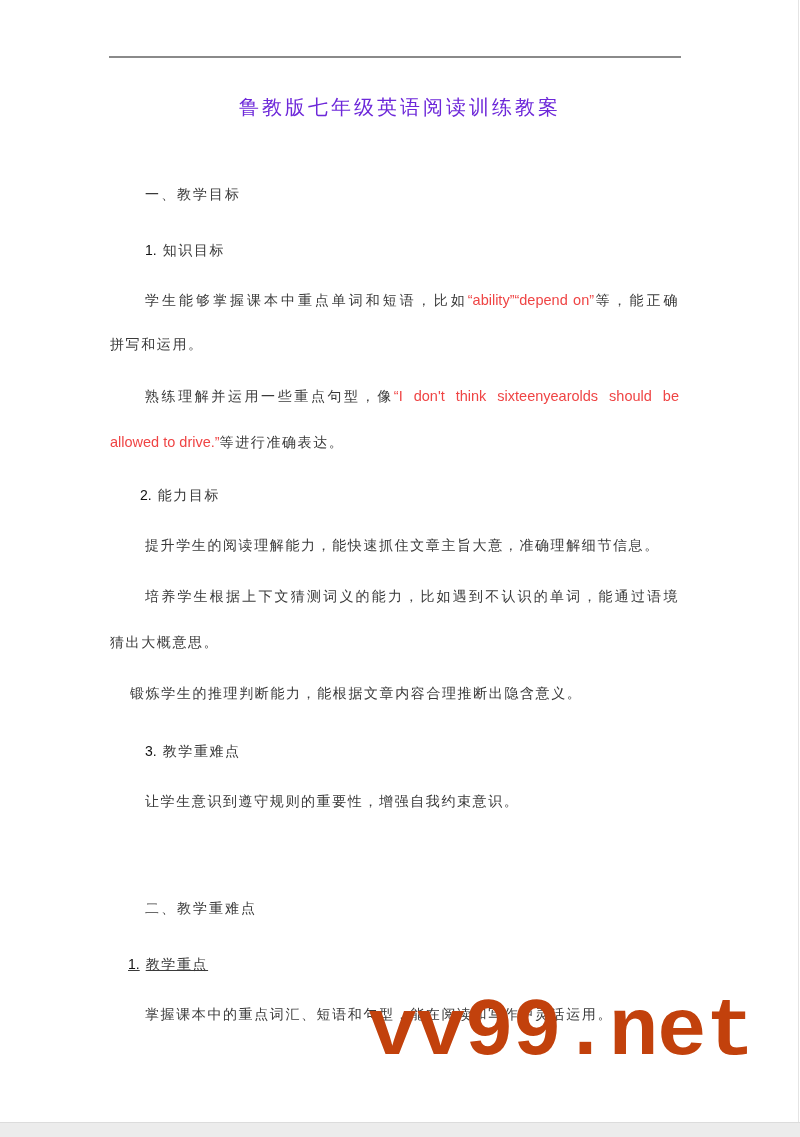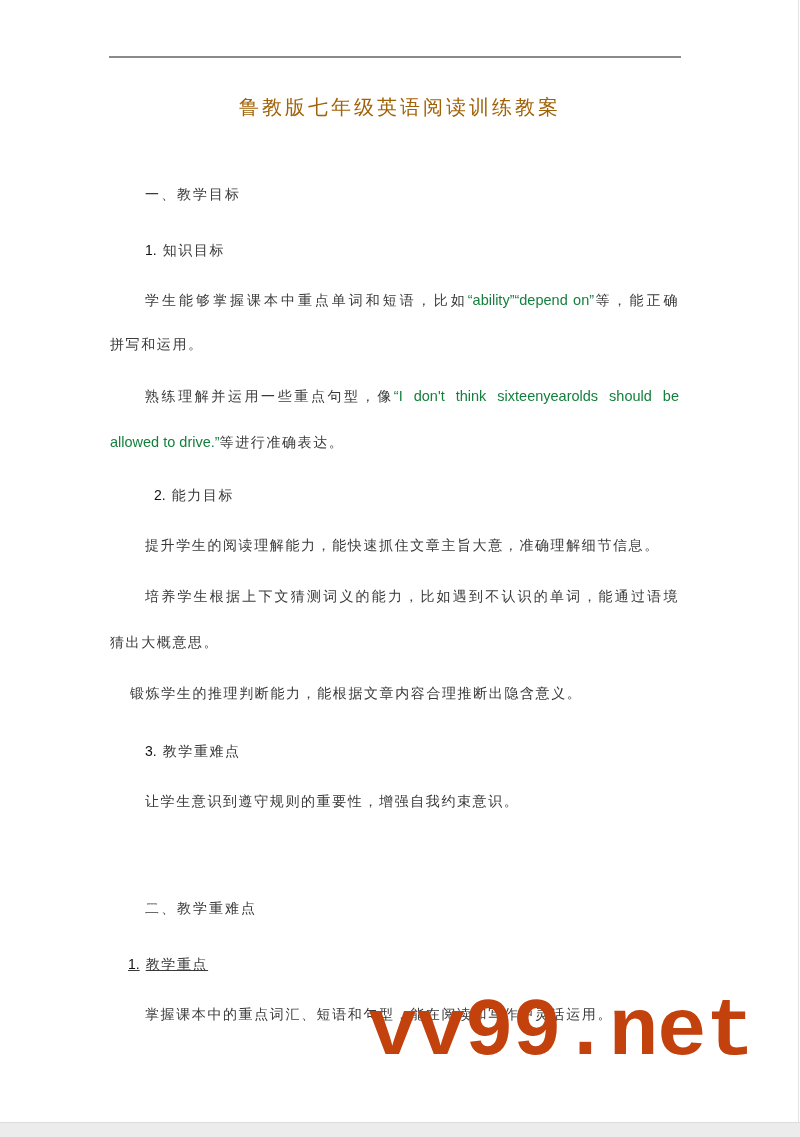--- a/index.html
+++ b/index.html
@@ -16,28 +16,28 @@
   .bottom-band {
     position:absolute; left:0; top:1122px; width:800px; height:15px;
     background:#ececec; border-top:1px solid #dcdcdc;
   }
   .header-rule {
     position:absolute; left:109px; top:56px; width:572px; height:2px;
     background:#8a8a8a;
   }
   .title {
     position:absolute; left:0; width:800px; top:94px; text-align:center;
-    font-size:20px; letter-spacing:3px; color:#a16207;
+    font-size:20px; letter-spacing:3px; color:#6d28d9;
   }
   .line {
     position:absolute; font-size:14px; letter-spacing:1.6px; color:#3a3a3a;
     white-space:nowrap;
     margin-top:16px;
   }
-  .line .en { font-family:"Liberation Sans", sans-serif; letter-spacing:0; color:#15803d; font-size:14.5px; }
+  .line .en { font-family:"Liberation Sans", sans-serif; letter-spacing:0; color:#ef4444; font-size:14.5px; }
   .heading { letter-spacing:2px; }
   .num { font-family:"Liberation Sans", sans-serif; color:#111; letter-spacing:0; margin-right:6px; }
   .justify { text-align:justify; text-align-last:justify; width:534px; }
   .watermark {
     position:absolute; left:368px; top:986px;
     font-family:Liberation Mono, monospace; font-weight:bold;
     font-size:82px; color:#c2410c; letter-spacing:-1px;
   }
 </style>
 </head>
@@ -59,21 +59,21 @@
   </div>
   <div class="line" style="left:110px; top:320px;">拼写和运用。</div>
 
   <div class="line justify" style="left:145px; top:372px;">
     <span>熟练理解并运用一些重点句型，像</span><span class="en" style="word-spacing:6px;">“I don't think sixteenyearolds should be</span>
   </div>
   <div class="line" style="left:110px; top:418px;">
     <span class="en">allowed to drive.”</span><span>等进行准确表达。</span>
   </div>
 
-  <div class="line" style="left:154px; top:471px;">
+  <div class="line" style="left:140px; top:471px;">
     <span class="num">2.</span><span>能力目标</span>
   </div>
 
   <div class="line justify" style="left:145px; top:572px;">培养学生根据上下文猜测词义的能力，比如遇到不认识的单词，能通过语境</div>
 
   <div class="line" style="left:145px; top:521px;">提升学生的阅读理解能力，能快速抓住文章主旨大意，准确理解细节信息。</div>
   <div class="line" style="left:110px; top:618px;">猜出大概意思。</div>
 
   <div class="line" style="left:130px; top:669px;text-align:right;">锻炼学生的推理判断能力，能根据文章内容合理推断出隐含意义。</div>
 

